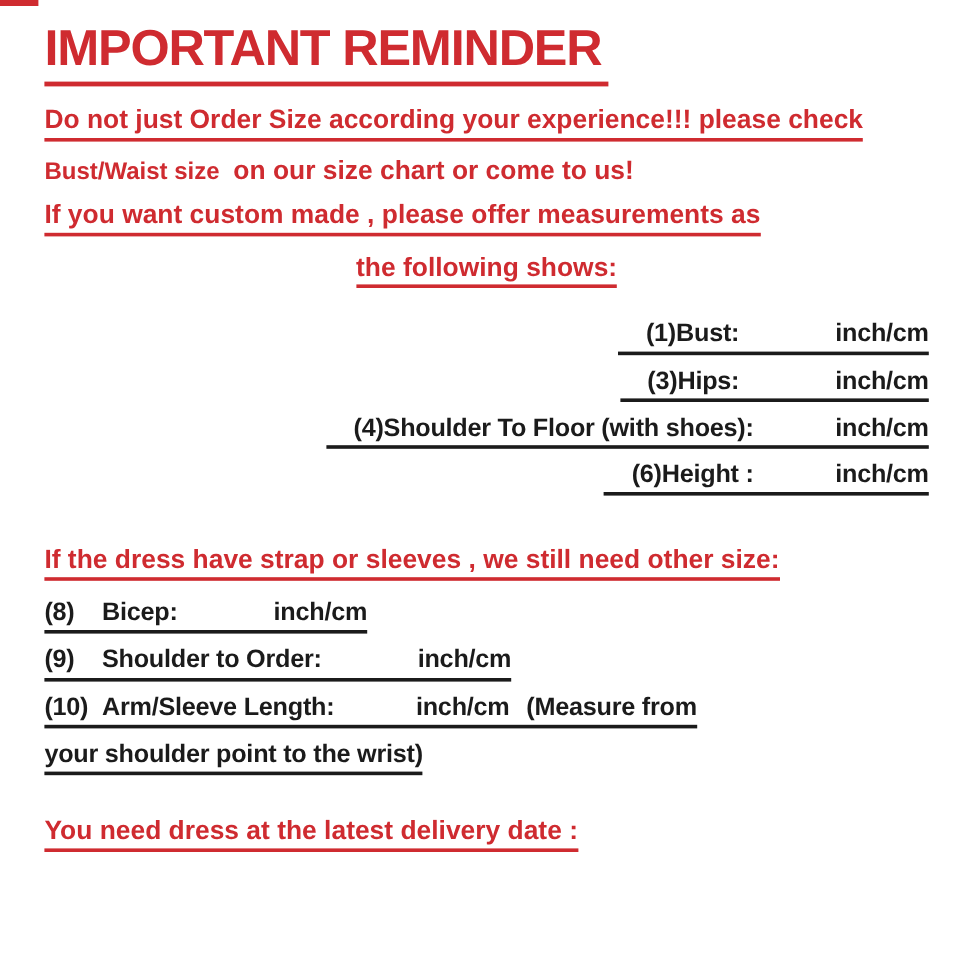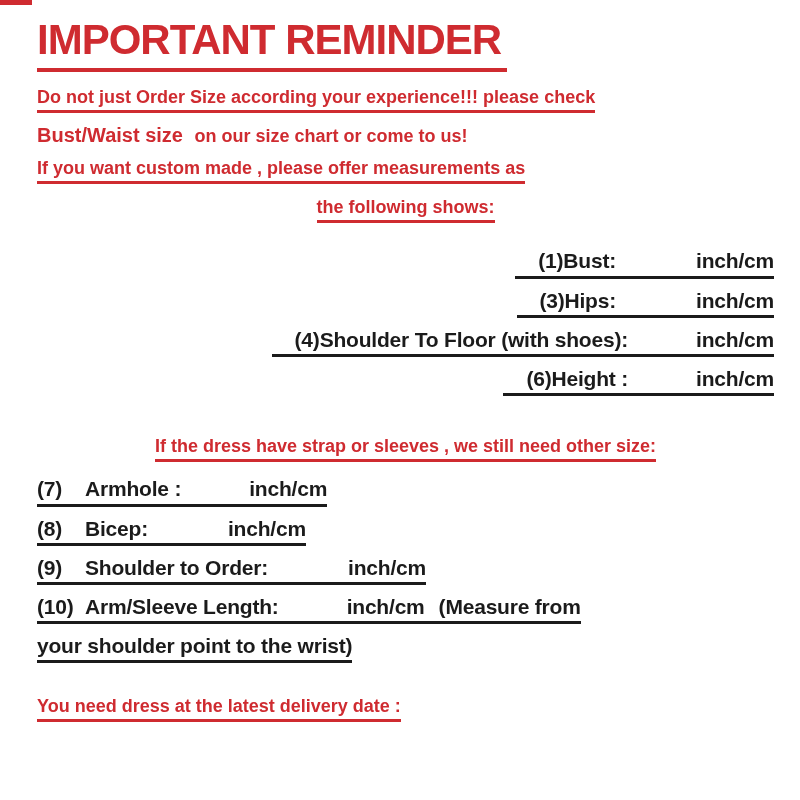--- a/index.html
+++ b/index.html
@@ -33,21 +33,21 @@
     font-weight:bold;
     letter-spacing:-1px;
     border-bottom-width:4px;
     padding-bottom:5px;
     padding-right:6px;
     line-height:1.12;
   }
   .title-line{ margin-top:4px; }
 
   .redline{
-    font-size:18px;
+    font-size:22px;
     font-weight:bold;
     line-height:1.18;
   }
   .intro1-line{ margin-top:15px; }
   .intro2-line{ margin-top:11px; }
   .intro3-line{ margin-top:10px; }
   .intro4-line{ margin-top:13px;text-align:center; }
   .em-sm{ font-size:20px; }
   .after-em{ margin-left:7px; }
 
@@ -62,21 +62,21 @@
     padding-bottom:2px;
     line-height:1.2;
   }
   .item-line{ margin-bottom:9px; }
   .num{ display:inline-block; min-width:48px; }
   .gap{ display:inline-block; width:80px; }
   .gap-md{ width:68px; }
   .gap-sm{ width:42px; }
   .tail{ margin-left:14px;text-align:center; }
 
-  .strap-line{ margin-top:40px; margin-bottom:14px;text-align:center; }
+  .strap-line{ margin-top:40px; margin-bottom:14px; }
   .delivery-line{ margin-top:33px; }
 </style>
 </head>
 <body>
 
 <div class="corner-mark"></div>
 
 <div class="wrap">
 
   <div class="line title-line">
@@ -114,23 +114,20 @@
       <span class="mrow"><span class="num">(6)</span><span>Height :</span><span class="gap gap-md"></span><span>inch/cm</span></span>
     </div>
   </div>
 
   <div class="line strap-line">
     <span class="u red redline">If the dress have strap or sleeves , we still need other size:</span>
   </div>
 
   <div class="list2">
     <div class="line item-line">
-      <span class="mrow"><span class="num">(7)</span><span>Armhole :</span><span class="gap gap-md"></span><span>inch/cm</span></span>
-    </div>
-    <div class="line item-line">
       <span class="mrow"><span class="num">(8)</span><span>Bicep:</span><span class="gap"></span><span>inch/cm</span></span>
     </div>
     <div class="line item-line">
       <span class="mrow"><span class="num">(9)</span><span>Shoulder to Order:</span><span class="gap"></span><span>inch/cm</span></span>
     </div>
     <div class="line item-line">
       <span class="mrow"><span class="num">(10)</span><span>Arm/Sleeve Length:</span><span class="gap gap-md"></span><span>inch/cm</span><span class="tail">(Measure from</span></span>
     </div>
     <div class="line item-line">
       <span class="mrow">your shoulder point to the wrist)</span>

